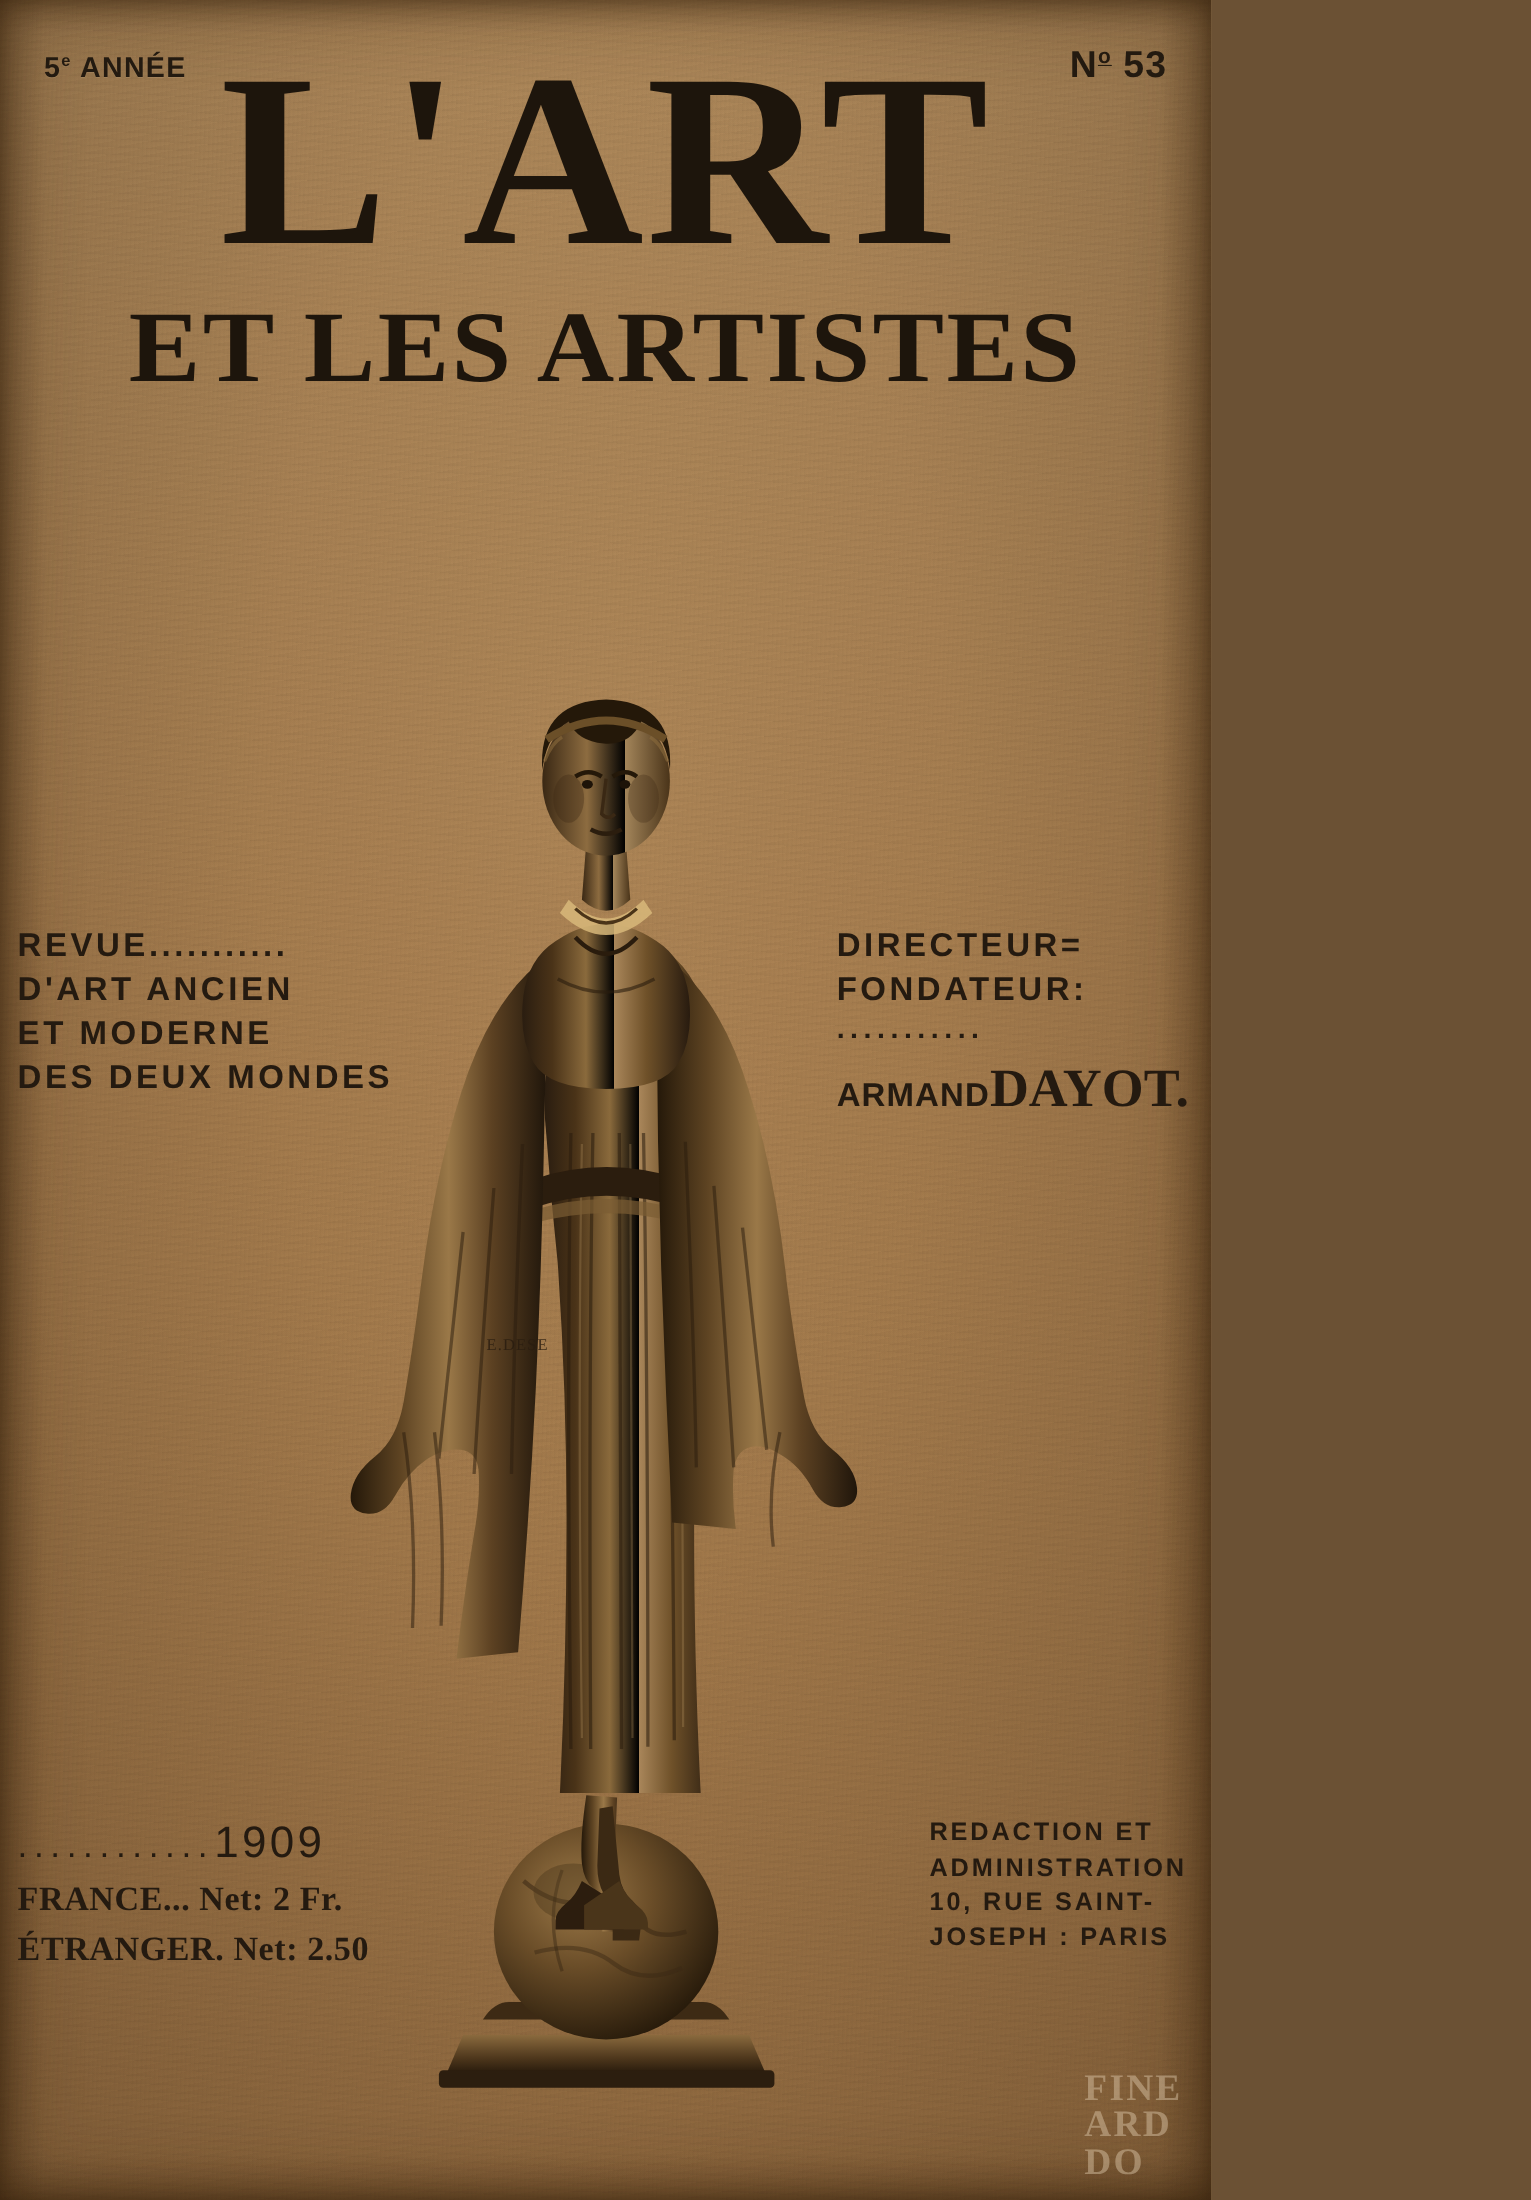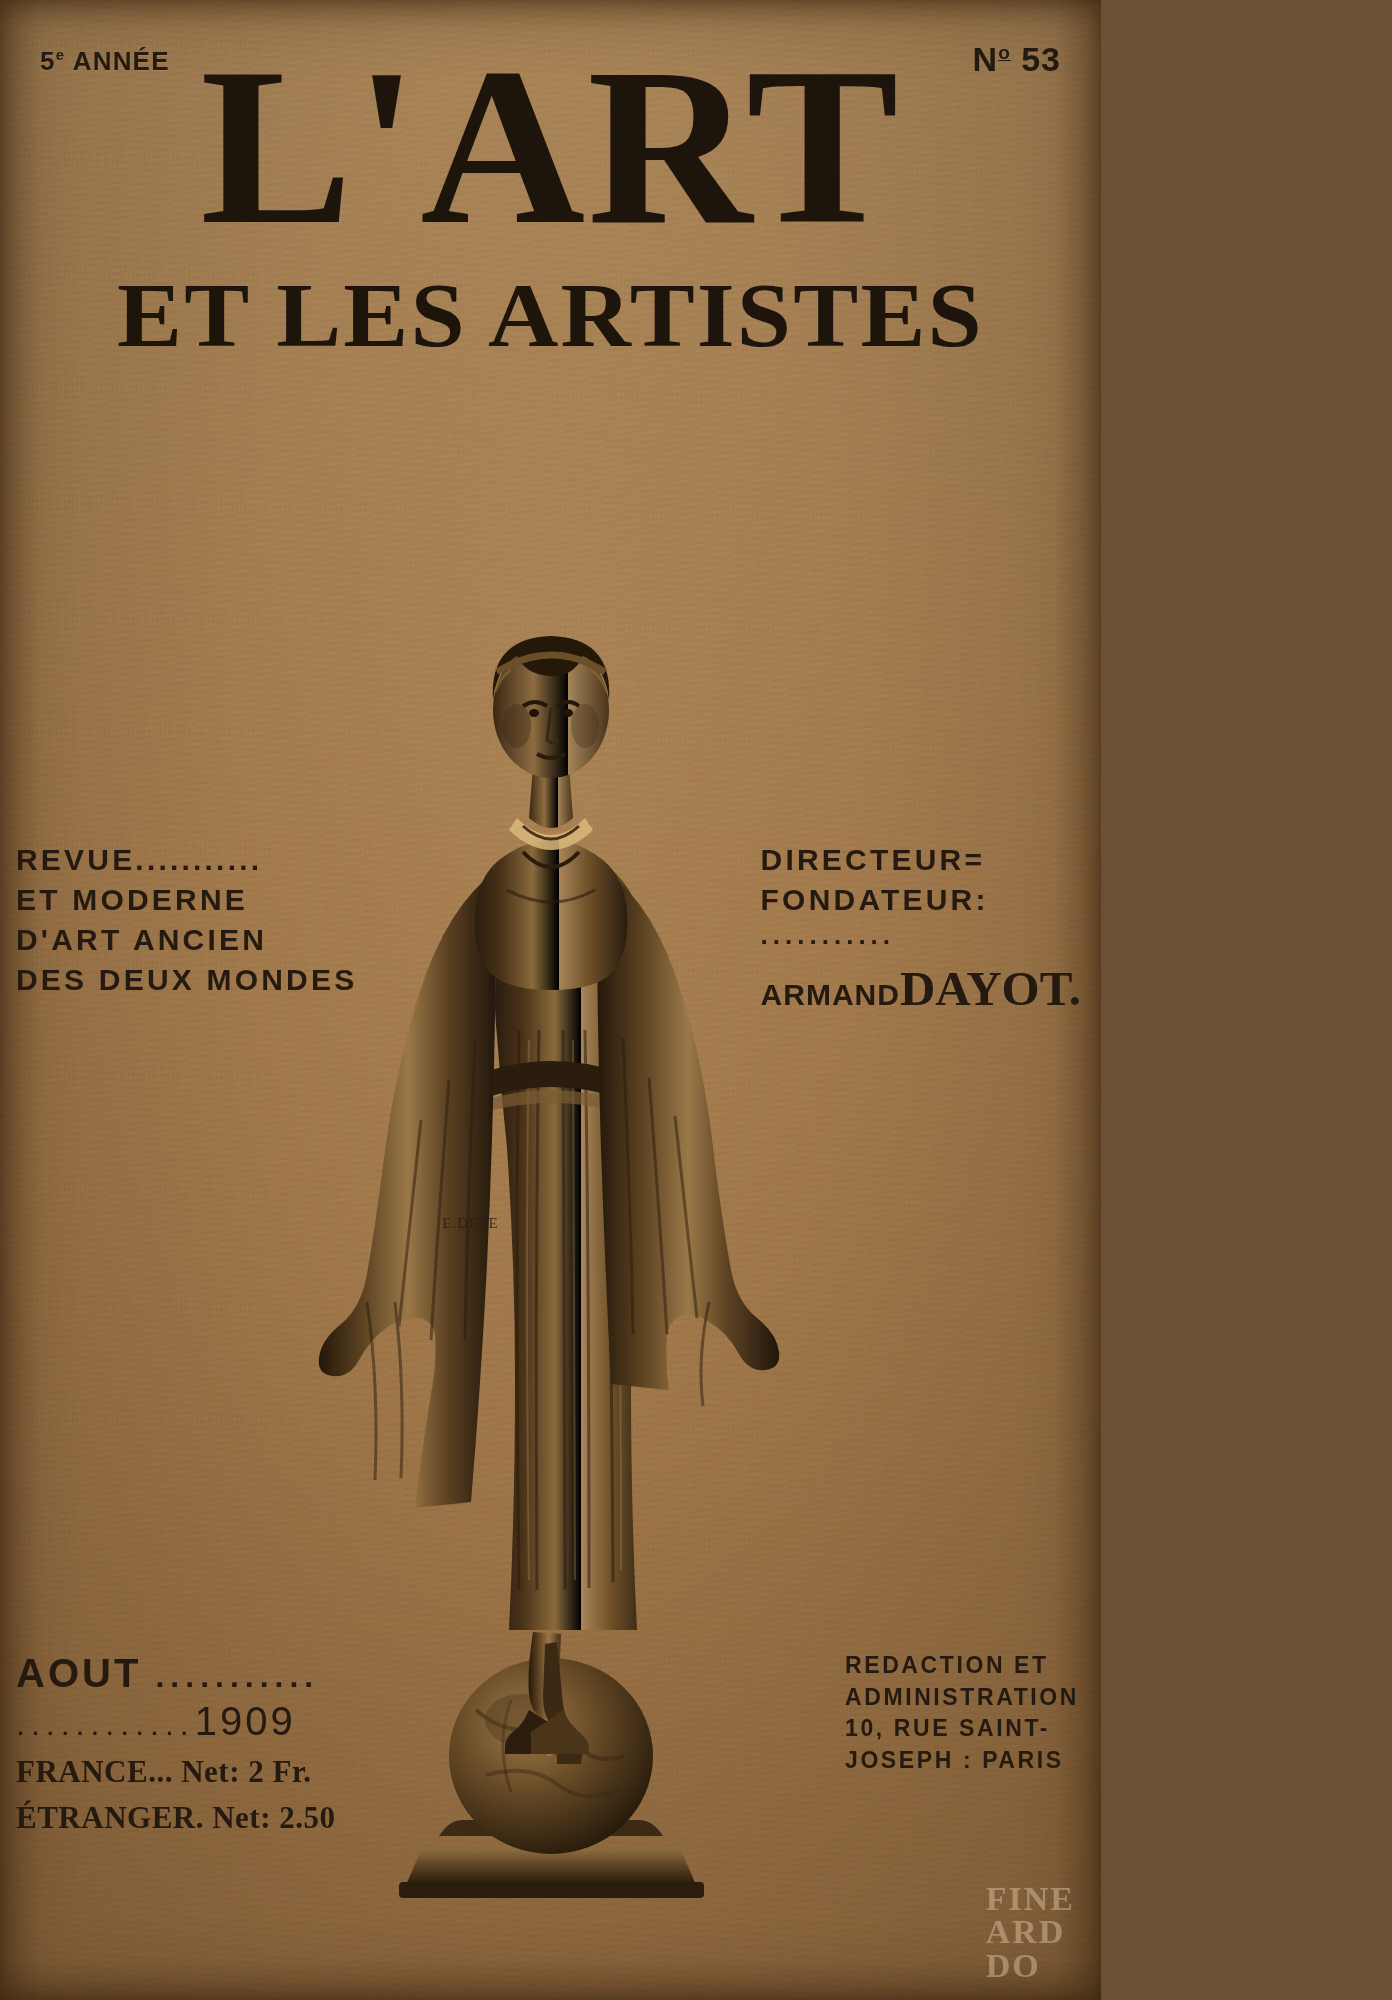--- a/index.html
+++ b/index.html
@@ -436,39 +436,35 @@
         <ellipse cx="246" cy="166" rx="14" ry="22" fill="#3b2814" opacity="0.35"></ellipse>
         <ellipse cx="314" cy="166" rx="14" ry="22" fill="#3b2814" opacity="0.30"></ellipse>
       </g>
     </svg>
   </div>
 
   <div id="statue-caption">E.DESE</div>
 
   <div id="revue-block" class="side-block blocky">
     <div>REVUE...........</div>
+    <div>D'ART ANCIEN</div>
     <div>ET MODERNE</div>
-    <div>D'ART ANCIEN</div>
     <div>DES DEUX MONDES</div>
   </div>
 
   <div id="directeur-block" class="side-block blocky">
     <div>DIRECTEUR=</div>
     <div>FONDATEUR:</div>
     <span class="dots">...........</span>
     <div id="dayot-line">
       <span class="small">ARMAND</span><span class="big">DAYOT.</span>
     </div>
   </div>
 
   <div id="date-block">
-    <div class="line1">
-      <span>AOUT</span>
-      <span class="dots">...........</span>
-    </div>
     <div class="line2">
       <span class="dots">............</span><span>1909</span>
     </div>
     <div id="price-france">FRANCE... Net: 2 Fr.</div>
     <div id="price-etranger">ÉTRANGER. Net: 2.50</div>
   </div>
 
   <div id="address-block">
     <div>REDACTION ET</div>
     <div>ADMINISTRATION</div>

